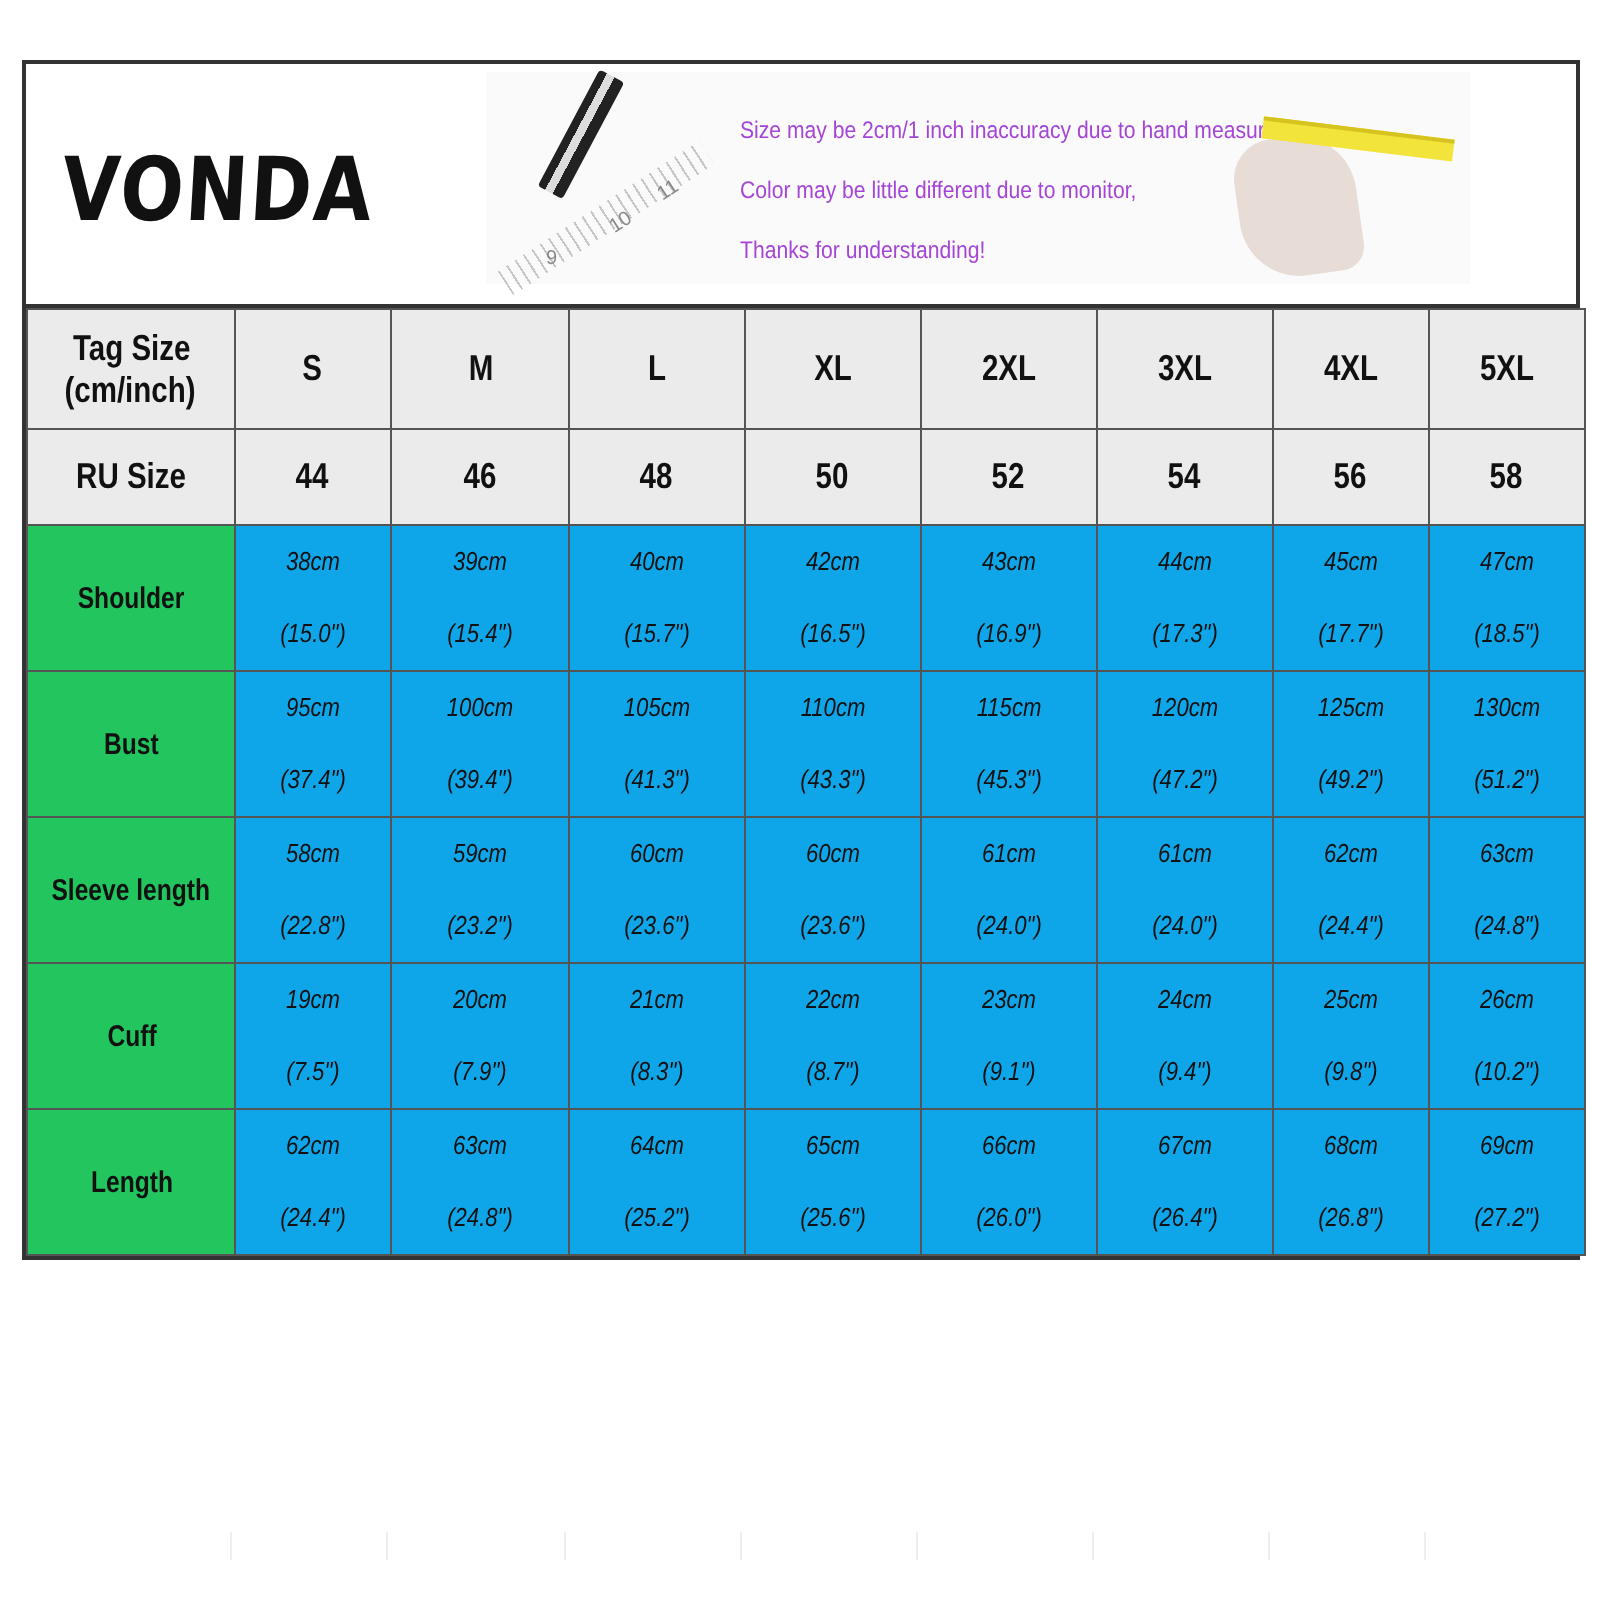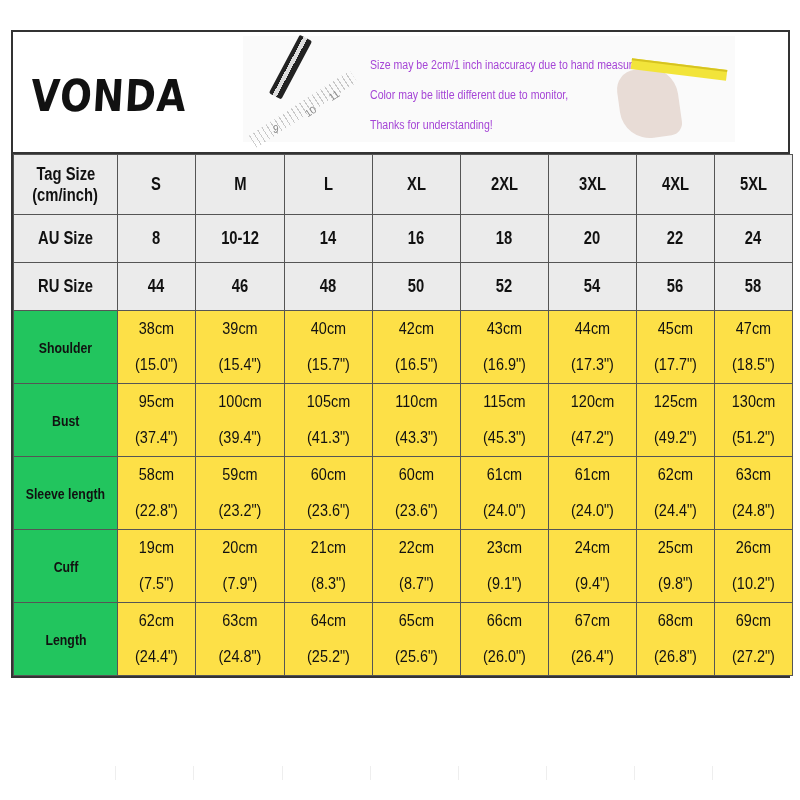--- a/index.html
+++ b/index.html
@@ -13,21 +13,21 @@
   .ruler-num { position:absolute; font-size:10px; color:#888; }
   .notes { position:absolute; left:127px; top:14px; color:#a545d6; font-size:12px; line-height:30px; transform:scaleX(0.88); transform-origin:left; white-space:nowrap; }
   .hand { position:absolute; left:376px; top:10px; width:110px; height:94px; }
   .hand .tape { position:absolute; left:12px; top:18px; width:96px; height:9px; background:#f2e43a; transform:rotate(7deg); border-top:2px solid #d6c320; }
   .hand .palm { position:absolute; left:0px; top:22px; width:60px; height:70px; background:#e8dcd6; border-radius:20px 30px 12px 30px; transform:rotate(-8deg); }
   table { border-collapse:collapse; width:100%; table-layout:fixed; }
   td { border:1.5px solid #555; text-align:center; vertical-align:middle; padding:0; font-weight:bold; color:#111; }
   .hdr td { background:#ebebeb; font-size:18px; }
   .hdr td span, .label { display:inline-block; transform:scaleX(0.82); }
   .label-cell { background:#22c55e; font-size:15px; }
-  .meas td.v { background:#fde047; font-weight:normal; font-size:17px; line-height:36px; }
+  .meas td.v { background:#0ea5e9; font-weight:normal; font-size:13px; line-height:36px;font-style:italic; }
   .meas td.v div { transform:scaleX(0.85); }
   .tail { position:absolute; top:766px; left:11px; width:779px; height:14px; }
   .tail i { position:absolute; top:0; width:1px; height:14px; background:#eee; }
 </style>
 </head>
 <body>
 
 <div class="frame">
   <div class="banner">
     <div class="logo">VONDA</div>
@@ -67,31 +67,20 @@
           <td><span>S</span></td>
           <td><span>M</span></td>
           <td><span>L</span></td>
           <td><span>XL</span></td>
           <td><span>2XL</span></td>
           <td><span>3XL</span></td>
           <td><span>4XL</span></td>
           <td><span>5XL</span></td>
         </tr>
         <tr class="hdr" style="height:48px">
-          <td><span>AU Size</span></td>
-          <td><span>8</span></td>
-          <td><span>10-12</span></td>
-          <td><span>14</span></td>
-          <td><span>16</span></td>
-          <td><span>18</span></td>
-          <td><span>20</span></td>
-          <td><span>22</span></td>
-          <td><span>24</span></td>
-        </tr>
-        <tr class="hdr" style="height:48px">
           <td><span>RU Size</span></td>
           <td><span>44</span></td>
           <td><span>46</span></td>
           <td><span>48</span></td>
           <td><span>50</span></td>
           <td><span>52</span></td>
           <td><span>54</span></td>
           <td><span>56</span></td>
           <td><span>58</span></td>
         </tr>

